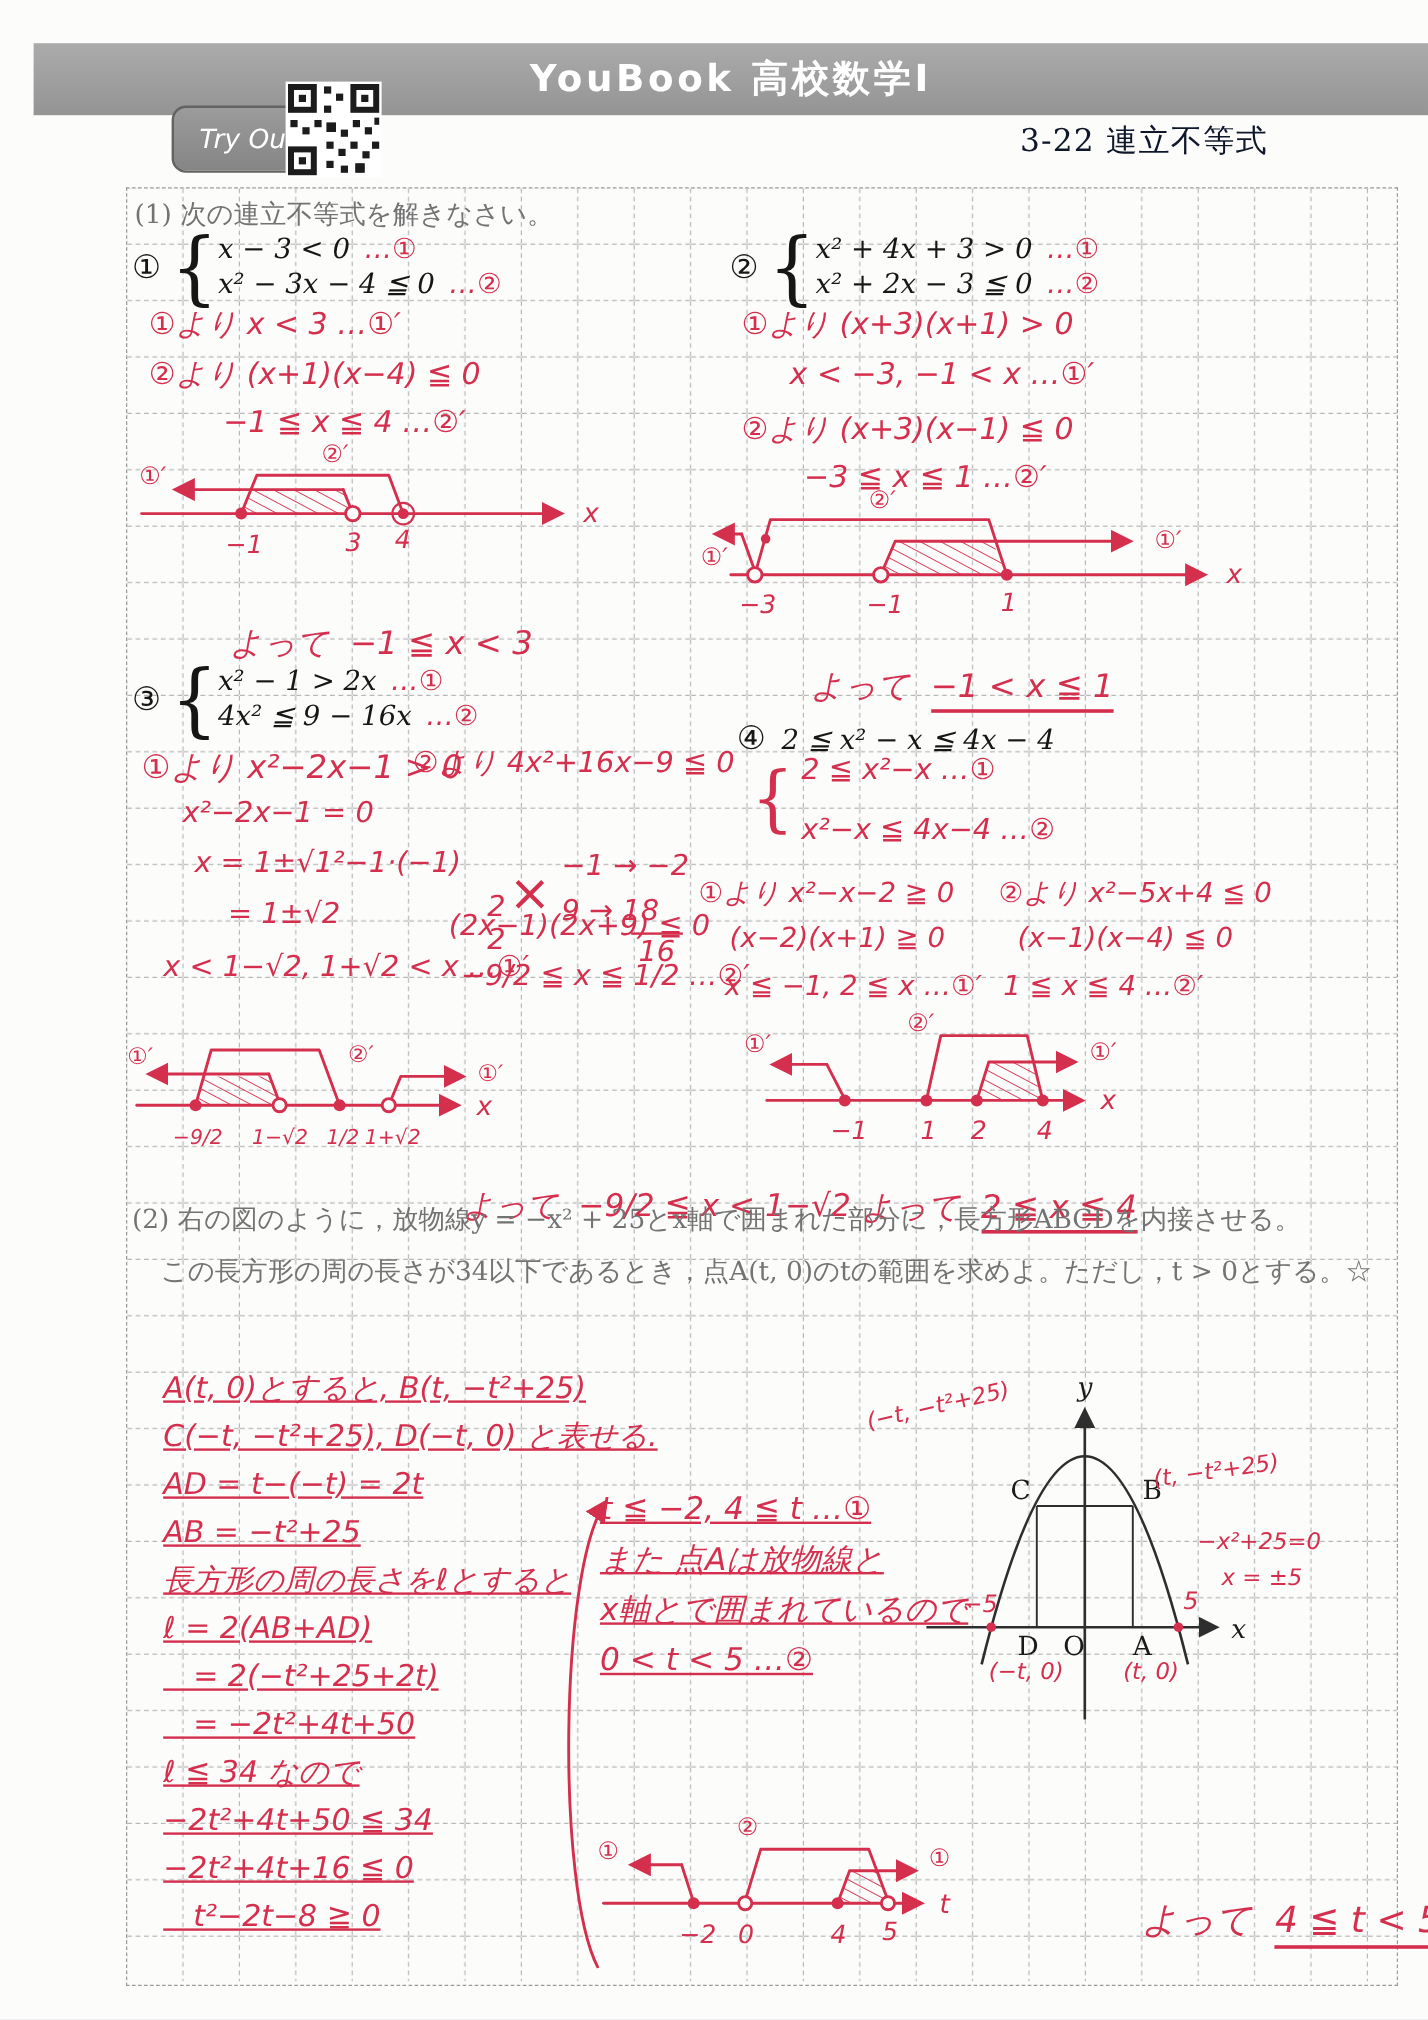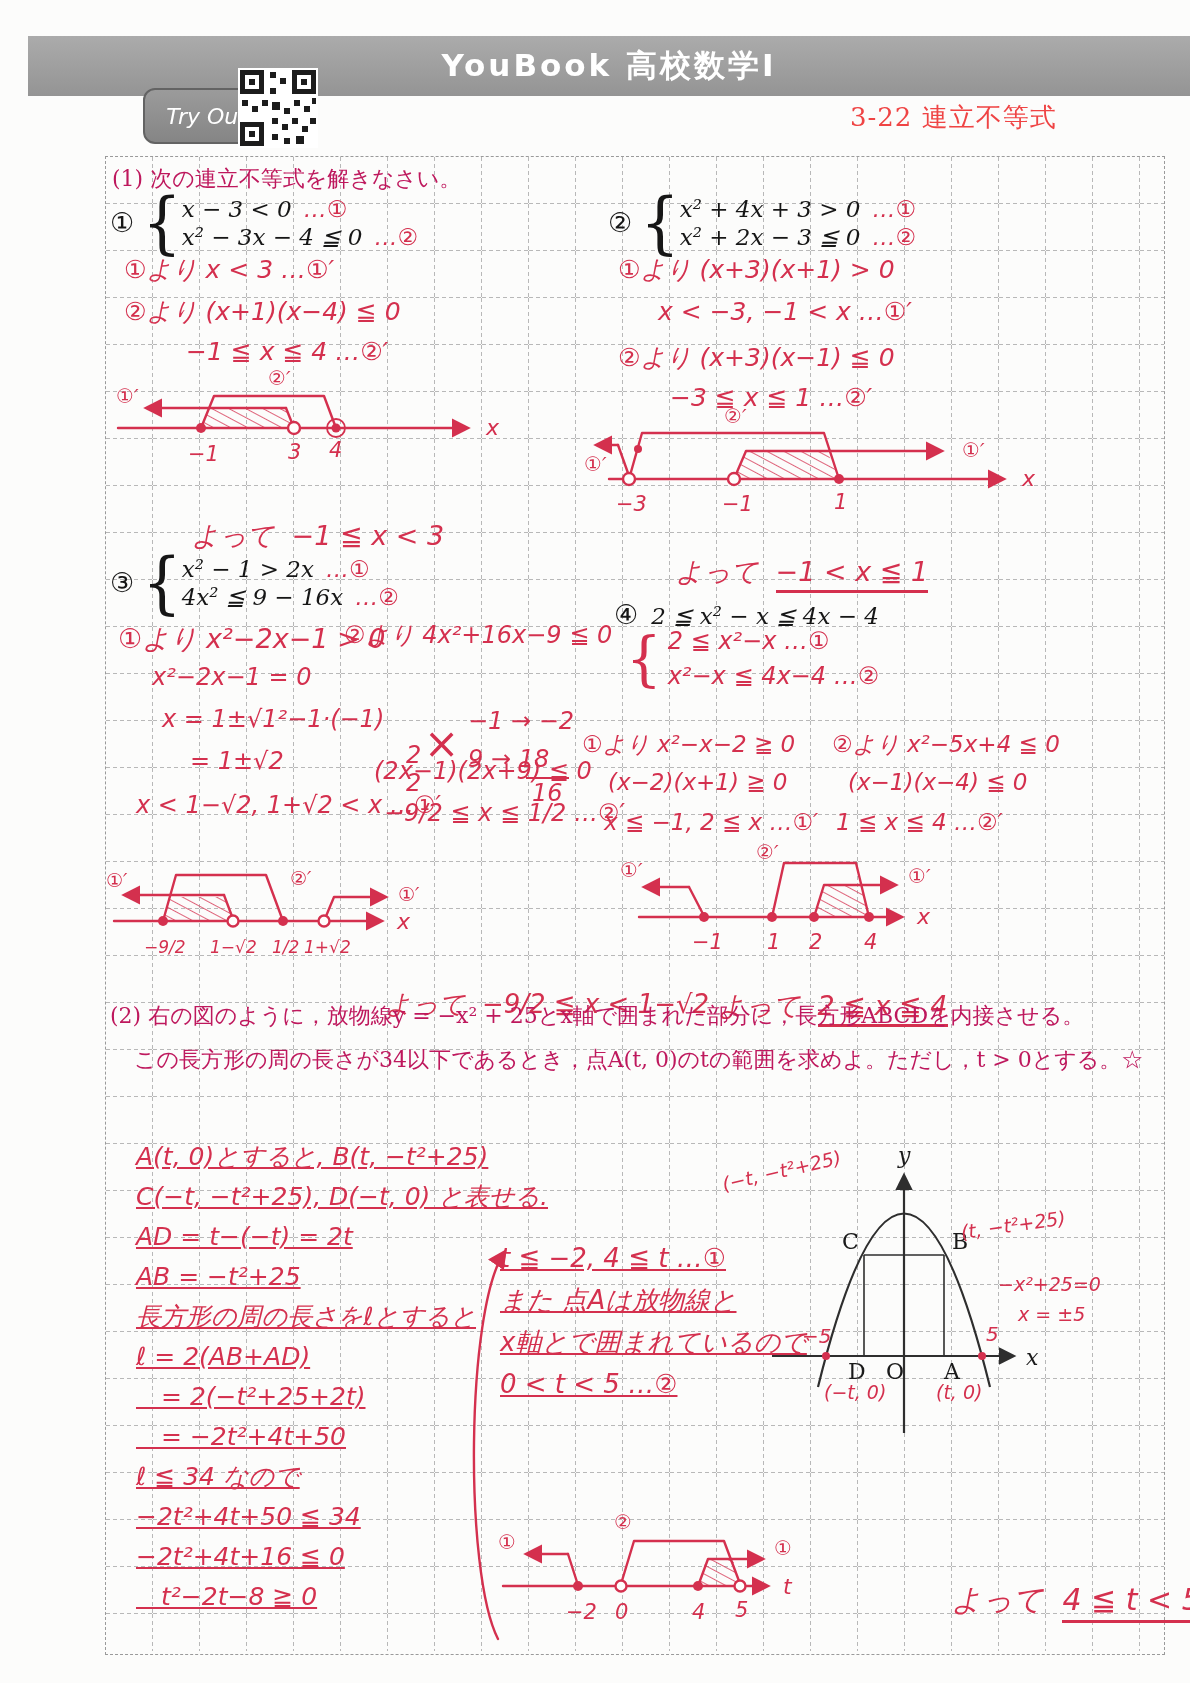--- a/index.html
+++ b/index.html
@@ -8,26 +8,26 @@
   .abs{position:absolute;}
   
   .hbar{position:absolute;left:28px;top:10px;right:0;height:60px;
         background:linear-gradient(#ababab,#949494);display:flex;align-items:center;justify-content:center;margin-top:26px;}
   .hbar span{color:#fff;font-weight:bold;font-size:31px;letter-spacing:3px;
         font-family:"DejaVu Sans",sans-serif;}
   .tryout{position:absolute;left:103px;top:88px;width:132px;height:52px;border-radius:12px;
         background:linear-gradient(#9b9b9b,#858585);border:2px solid #636363;
         display:flex;align-items:center;justify-content:center;color:#fff;font-size:22px;font-style:italic;margin-left:40px;}
   .secttl{position:absolute;left:850px;top:100px;font-family:"DejaVu Serif",serif;
-        font-size:26px;color:#ef4444;letter-spacing:1px;}
+        font-size:26px;color:#0f172a;letter-spacing:1px;}
   
   .content{position:absolute;left:105px;top:156px;width:1058px;height:1497px;
         border:1.6px dashed #9a9a9a;}
   
-  .jp{font-family:"DejaVu Serif",serif;color:#be185d;font-size:22px;white-space:pre;}
+  .jp{font-family:"DejaVu Serif",serif;color:#737373;font-size:22px;white-space:pre;}
   .pm{font-family:"DejaVu Serif",serif;font-style:italic;color:#161616;font-size:23px;white-space:pre;}
   .pnum{font-family:"DejaVu Serif",serif;color:#161616;font-size:27px;margin-right:8px;}
   .brace{font-family:"DejaVu Serif",serif;font-size:62px;font-weight:400;color:#161616;
         transform:scaleY(1.08);line-height:0.9;}
   .rbrace{color:#d4304e;}
   .hw{font-family:"DejaVu Sans",sans-serif;font-style:italic;color:#d4304e;white-space:pre;}
   .ln{position:absolute;font-size:25px;}
   .tag{font-size:23px;margin-left:12px;}
   .concl{font-size:27px;}
   .ul{border-bottom:3px solid #d4304e;padding-bottom:3px;}
@@ -255,21 +255,21 @@
     <div class="ln hw" style="left:230px;top:800px;font-size:26px">
       <span>よって</span>  <span>−9/2 ≦ x &lt; 1−√2</span>
     </div>
 
     <div class="abs" style="left:508px;top:442px">
       <span class="pnum">④</span>
       <span class="pm">2 ≦ x² − x ≦ 4x − 4</span>
     </div>
     <div class="abs" style="left:520px;top:470px;display:flex;align-items:center">
       <span class="brace rbrace" style="font-size:56px">{</span>
-      <div class="eqs" style="gap:7px;margin-left:6px">
+      <div class="eqs" style="gap:22px;margin-left:6px">
         <div class="hw" style="font-size:24px">2 ≦ x²−x …①</div>
         <div class="hw" style="font-size:24px">x²−x ≦ 4x−4 …②</div>
       </div>
     </div>
     <div class="ln hw" style="left:476px;top:572px;font-size:23px">①より x²−x−2 ≧ 0</div>
     <div class="ln hw" style="left:726px;top:572px;font-size:23px">②より x²−5x+4 ≦ 0</div>
     <div class="ln hw" style="left:502px;top:612px;font-size:23px">(x−2)(x+1) ≧ 0</div>
     <div class="ln hw" style="left:742px;top:612px;font-size:23px">(x−1)(x−4) ≦ 0</div>
     <div class="ln hw" style="left:498px;top:652px;font-size:23px">x ≦ −1, 2 ≦ x …①′</div>
     <div class="ln hw" style="left:730px;top:652px;font-size:23px">1 ≦ x ≦ 4 …②′</div>

